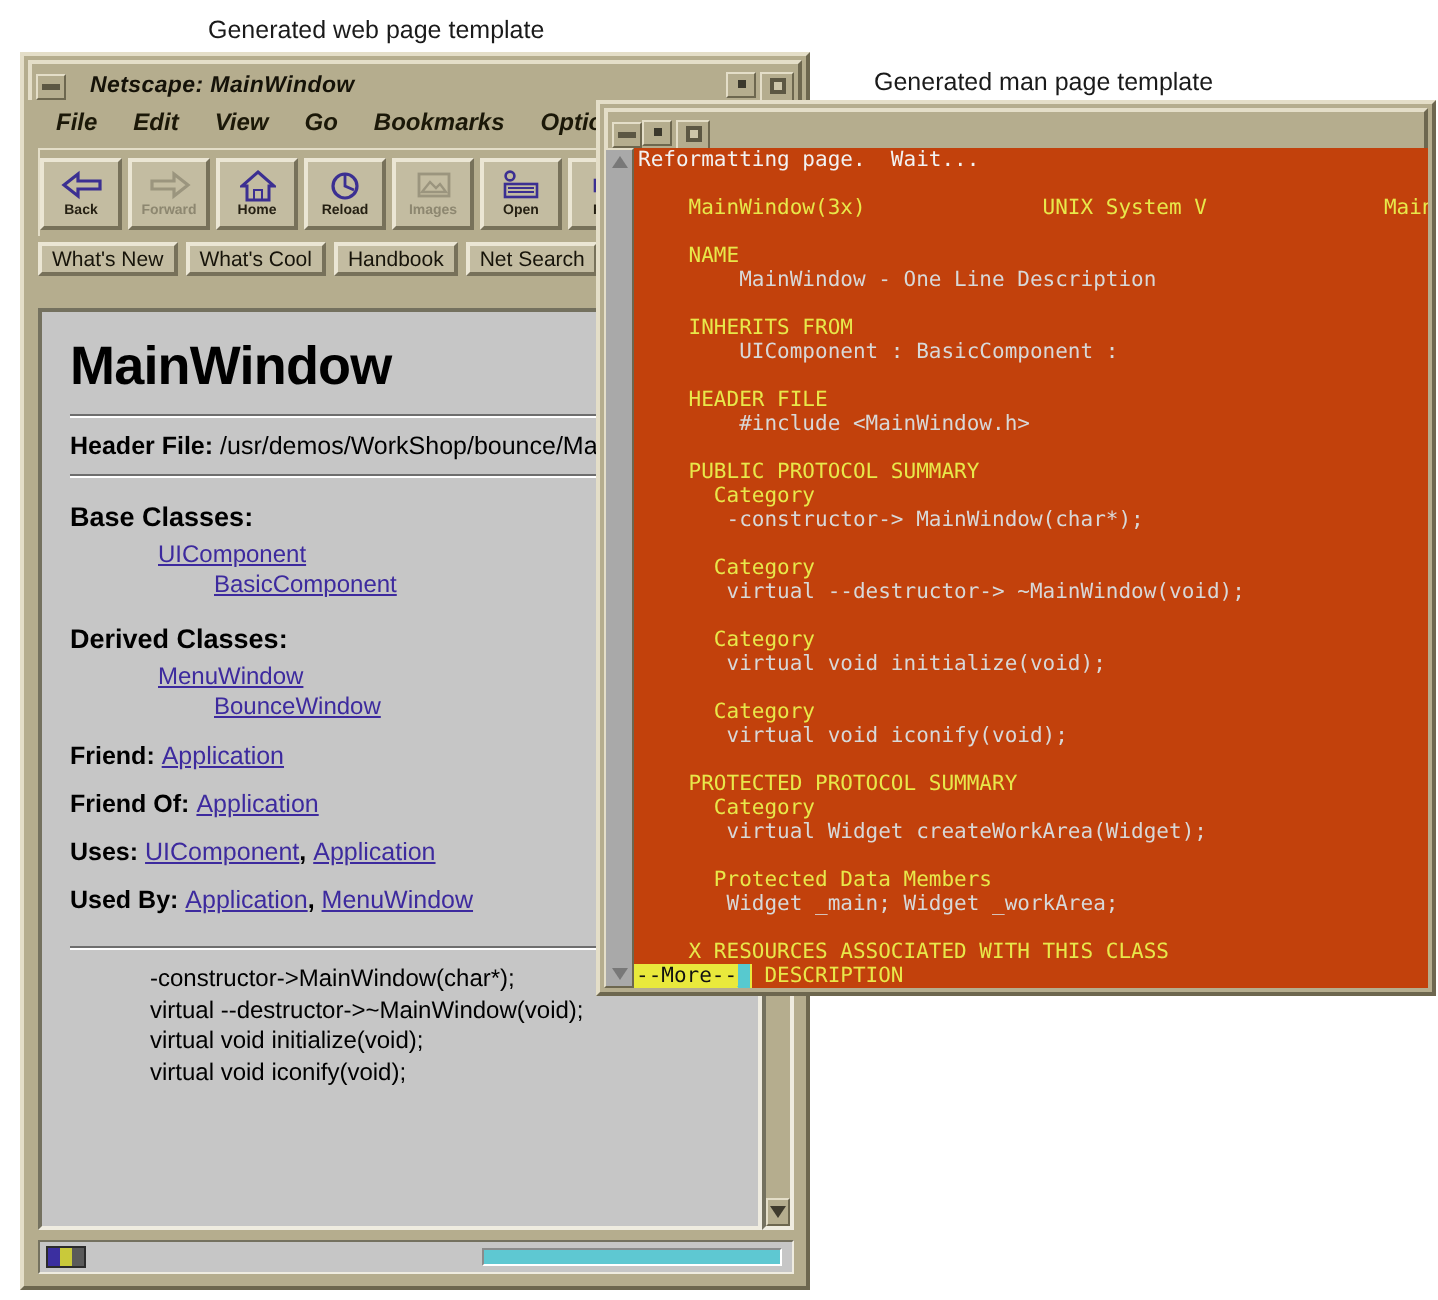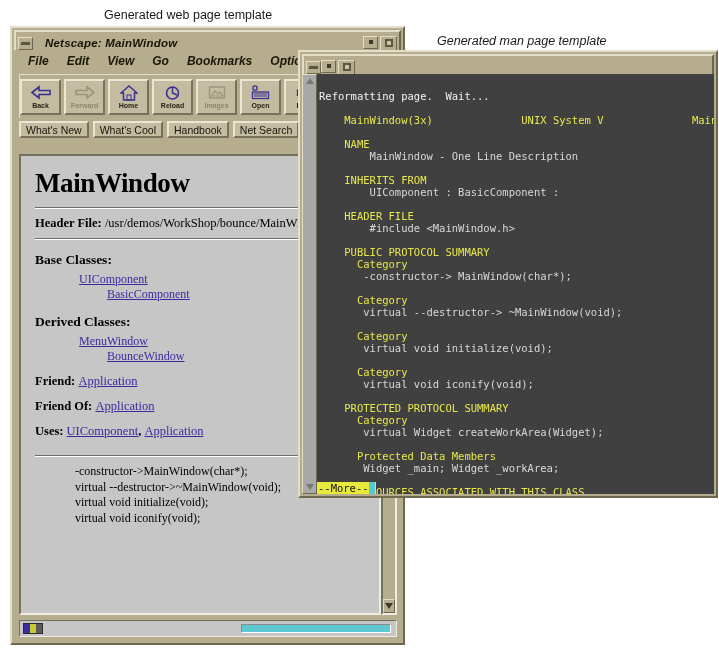--- a/index.html
+++ b/index.html
@@ -15,21 +15,21 @@
 
   
   .caption {
     position: absolute;
     font-family: "Liberation Sans", sans-serif;
     font-size: 12.5px;
     color: #1a1a1a;
     white-space: nowrap;
   }
   #cap-web  { left: 104px; top: 8px; }
-  #cap-man  { left: 437px; top: 34px; font-style: italic; }
+  #cap-man  { left: 437px; top: 34px; }
 
   
   .mwin {
     position: absolute;
     background: #b5ad8e;
     border-top: 2px solid #e4dec8;
     border-left: 2px solid #e4dec8;
     border-right: 2px solid #6d674f;
     border-bottom: 2px solid #6d674f;
     box-sizing: border-box;
@@ -194,21 +194,21 @@
     border-bottom: 1px solid #6d674f;
     box-sizing: border-box;
     display:flex; align-items:center; justify-content:center;
   }
   .tri-down {
     width:0;height:0;border-left:4px solid transparent;border-right:4px solid transparent;
     border-top:6px solid #3f3b2d;
   }
 
   
-  .doc { font-family: Liberation Serif, serif; color:#000; }
+  .doc { font-family: Liberation Sans, sans-serif; color:#000; }
   .doc h1 {
     font-size: 27px; margin: 2px 0 8px 0; font-weight: bold;
     letter-spacing: -0.4px;
   }
   .doc hr { border:none; border-top:1px solid #6e6e6e; border-bottom:1px solid #ffffff; margin: 7px 0; }
   .doc .hdrfile { font-size: 12.5px; font-weight:bold; margin: 3px 0 2px 0; white-space:nowrap; }
   .doc .hdrfile span.path { font-weight: normal; }
   .doc h3 { font-size: 13.5px; font-weight:bold; margin: 12px 0 4px 0; }
   .doc .lnk { color:#3d2a9e; text-decoration: underline; }
   .doc .indent1 { margin-left: 44px; font-size: 12px; line-height: 15px;}
@@ -266,27 +266,27 @@
     border-right: 1px solid #6d674f;
     border-bottom: 1px solid #6d674f;
     box-sizing:border-box;
     display:flex; flex-direction:column; justify-content:space-between;
   }
   .ts-arrow { height:12px; display:flex; align-items:center; justify-content:center; }
   .ts-tri-up { width:0;height:0;border-left:4px solid transparent;border-right:4px solid transparent;border-bottom:6px solid #787878; }
   .ts-tri-dn { width:0;height:0;border-left:4px solid transparent;border-right:4px solid transparent;border-top:6px solid #787878; }
   .term-screen {
     flex: 1;
-    background: #404040;
+    background: #c2410c;
     overflow: hidden;
     position: relative;
     font-family: "DejaVu Sans Mono", monospace;
     font-size: 10.5px;
     line-height: 12px;
-    padding: 16px 0 0 2px;
+    padding: 0 0 0 2px;
     box-sizing: border-box;
   }
   .term-line { white-space: pre; color:#e8e84a; }
   .term-line.white { color:#f2f2f2; }
   .term-line.grey  { color:#d8d8d8; }
   .more {
     position:absolute; left:0; bottom:0;
     background:#e9e93c; color:#111; padding:0 1px;
     font-family: "DejaVu Sans Mono", monospace;
     font-size:10.5px; line-height:12px; white-space:pre;
@@ -459,20 +459,24 @@
             <p class="rel">
               <span>Friend Of:</span>
               <a class="lnk" href="#">Application</a>
             </p>
 
             <p class="rel">
               <span>Uses:</span>
               <a class="lnk" href="#">UIComponent</a><span>, </span><a class="lnk" href="#">Application</a>
             </p>
 
+            <p class="rel">
+              <span>Used By:</span>
+              <a class="lnk" href="#">Application</a><span>, </span><a class="lnk" href="#">MenuWindow</a>
+            </p>
 
             <hr style="margin-top:16px">
 
             <div class="code">-constructor-&gt;MainWindow(char*);</div>
             <div class="code">virtual --destructor-&gt;~MainWindow(void);</div>
             <div class="code">virtual void initialize(void);</div>
             <div class="code">virtual void iconify(void);</div>
 
 
           </div>

